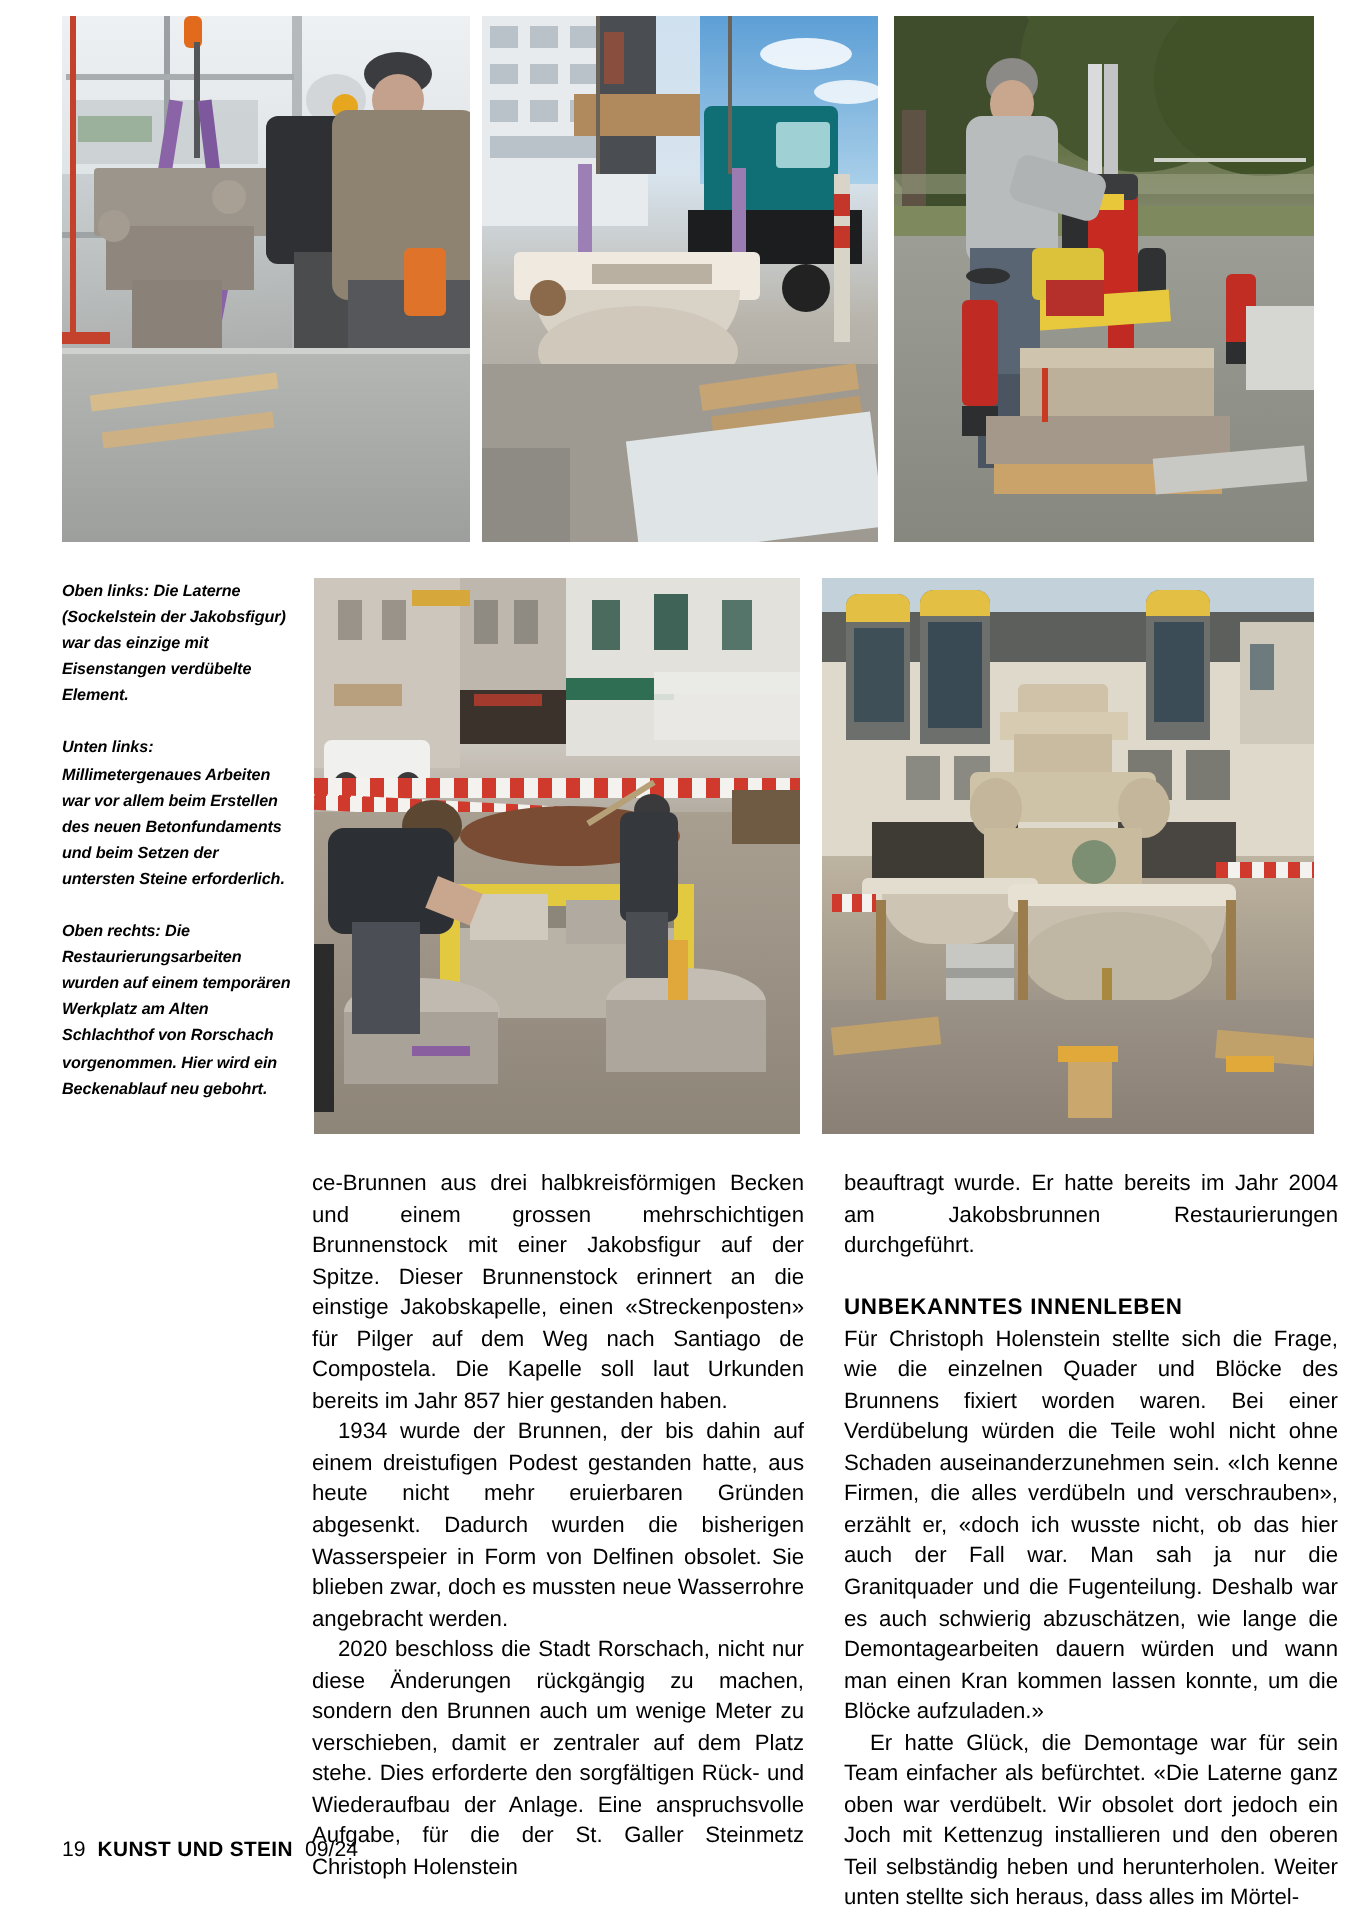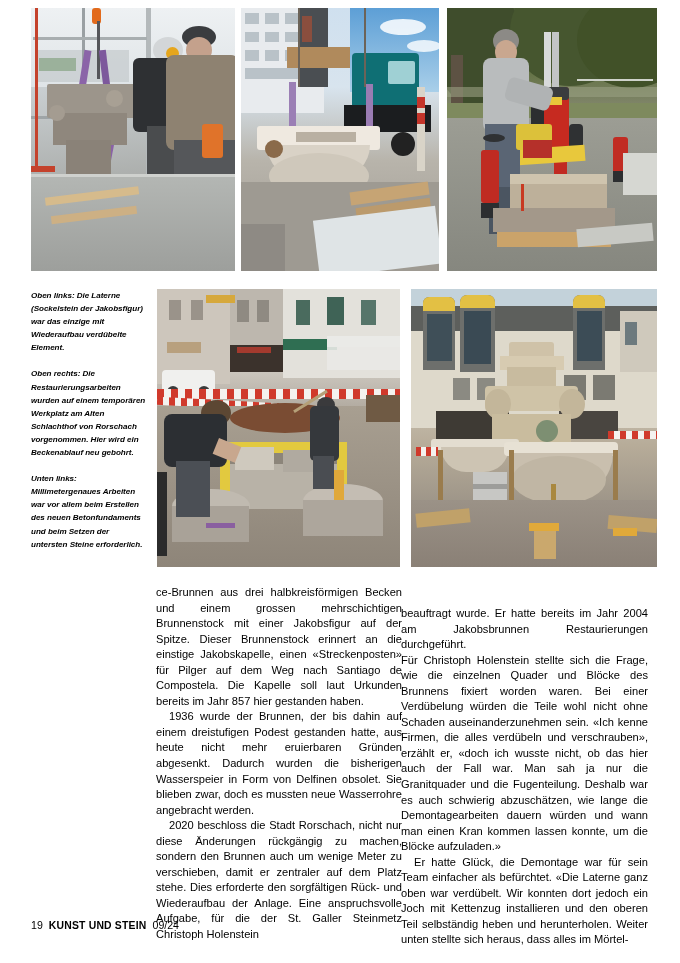--- a/index.html
+++ b/index.html
@@ -48,21 +48,21 @@
     top: 585px;
     width: 246px;
     font-size: 11.1px;
     line-height: 15.55px;
     color: #000;
     text-align: justify;
     -webkit-hyphens: none;
     hyphens: none;
   }
   .body-col.mid   { left: 156px; }
-  .body-col.right { left: 401px; width: 247px; margin-top: 21px; }
+  .body-col.right { left: 422px; width: 247px; }
   .body-col p { text-align: justify; }
   .body-col p.indent { text-indent: 13px; }
   .body-col h2 {
     font-size: 11.2px;
     font-weight: bold;
     letter-spacing: 0.35px;
     line-height: 15.5px;
     margin-top: 15.5px;
     margin-bottom: 0px;
     text-align: left;
@@ -238,23 +238,23 @@
       <div class="rect" style="left:30%;top:63%;width:46%;height:4%;background:#cfc4ae;"></div>
       <div class="rect" style="left:22%;top:76%;width:58%;height:9%;background:#a3988a;"></div>
       <div class="rect" style="left:24%;top:85%;width:54%;height:6%;background:#caa36a;"></div>
       <div class="rect" style="left:62%;top:83%;width:36%;height:7%;background:#c8c9c4;transform:rotate(-5deg);"></div>
       <div class="rect" style="left:84%;top:55%;width:16%;height:16%;background:#d6d7d2;"></div>
       <div class="rect" style="left:35%;top:67%;width:3px;height:10%;background:#c83a22;"></div>
     </div>
   </div>
 
   <div class="caption-col">
-    <p>Oben links: Die Laterne (Sockelstein der Jakobsfigur) war das einzige mit Wiederaufbau verdübelte Element.</p>
+    <p>Oben links: Die Laterne (Sockelstein der Jakobsfigur) war das einzige mit Eisenstangen verdübelte Element.</p>
+    <p>Unten links: Millimetergenaues Arbeiten war vor allem beim Erstellen des neuen Betonfundaments und beim Setzen der untersten Steine erforderlich.</p>
     <p>Oben rechts: Die Restaurierungsarbeiten wurden auf einem temporären Werkplatz am Alten Schlachthof von Rorschach vorgenommen. Hier wird ein Beckenablauf neu gebohrt.</p>
-    <p>Unten links: Millimetergenaues Arbeiten war vor allem beim Erstellen des neuen Betonfundaments und beim Setzen der untersten Steine erforderlich.</p>
   </div>
 
   <div class="photo" style="left:157px; top:289px; width:243px; height:278px;">
     <div class="ph-inner" style="background:linear-gradient(180deg,#d7d3cc 0%,#cfcac2 28%,#a49c90 50%,#948b7e 78%,#8e867a 100%);">
 
       <div class="rect" style="left:0;top:0;width:30%;height:34%;background:#cdc6bc;"></div>
       <div class="rect" style="left:30%;top:0;width:22%;height:30%;background:#bdb7ae;"></div>
       <div class="rect" style="left:52%;top:0;width:48%;height:32%;background:#e3e1db;"></div>
       <div class="rect" style="left:5%;top:4%;width:5%;height:7%;background:#9a938a;"></div>
       <div class="rect" style="left:14%;top:4%;width:5%;height:7%;background:#9a938a;"></div>
@@ -375,28 +375,29 @@
       <div class="rect" style="left:48%;top:84%;width:12%;height:3%;background:#e0a93a;"></div>
       <div class="rect" style="left:82%;top:86%;width:10%;height:3%;background:#e0a93a;"></div>
 
       <div class="rect" style="left:80%;top:51%;width:20%;height:3%;background:repeating-linear-gradient(90deg,#d03a2c 0 6px,#f4f2ef 6px 12px);"></div>
       <div class="rect" style="left:2%;top:57%;width:9%;height:3%;background:repeating-linear-gradient(90deg,#d03a2c 0 5px,#f4f2ef 5px 10px);"></div>
     </div>
   </div>
 
   <div class="body-col mid">
     <p>ce-Brunnen aus drei halbkreisförmigen Becken und einem grossen mehrschichtigen Brunnenstock mit einer Jakobsfigur auf der Spitze. Dieser Brunnenstock erinnert an die einstige Jakobskapelle, einen «Streckenposten» für Pilger auf dem Weg nach Santiago de Compostela. Die Kapelle soll laut Urkunden bereits im Jahr 857 hier gestanden haben.</p>
-    <p class="indent">1936 wurde der Brunnen, der bis dahin auf einem dreistufigen Podest gestanden hatte, aus heute nicht mehr eruierbaren Gründen abgesenkt. Dadurch wurden die bisherigen Wasserspeier in Form von Delfinen obsolet. Sie blieben zwar, doch es mussten neue Wasserrohre angebracht werden.</p>
+    <p class="indent">1934 wurde der Brunnen, der bis dahin auf einem dreistufigen Podest gestanden hatte, aus heute nicht mehr eruierbaren Gründen abgesenkt. Dadurch wurden die bisherigen Wasserspeier in Form von Delfinen obsolet. Sie blieben zwar, doch es mussten neue Wasserrohre angebracht werden.</p>
     <p class="indent">2020 beschloss die Stadt Rorschach, nicht nur diese Änderungen rückgängig zu machen, sondern den Brunnen auch um wenige Meter zu verschieben, damit er zentraler auf dem Platz stehe. Dies erforderte den sorgfältigen Rück- und Wiederaufbau der Anlage. Eine anspruchsvolle Aufgabe, für die der St. Galler Steinmetz Christoph Holenstein</p>
   </div>
 
   <div class="body-col right">
     <p class="last-line">beauftragt wurde. Er hatte bereits im Jahr 2004 am Jakobsbrunnen Restaurierungen durchgeführt.</p>
+    <h2>UNBEKANNTES INNENLEBEN</h2>
     <p>Für Christoph Holenstein stellte sich die Frage, wie die einzelnen Quader und Blöcke des Brunnens fixiert worden waren. Bei einer Verdübelung würden die Teile wohl nicht ohne Schaden auseinanderzunehmen sein. «Ich kenne Firmen, die alles verdübeln und verschrauben», erzählt er, «doch ich wusste nicht, ob das hier auch der Fall war. Man sah ja nur die Granitquader und die Fugenteilung. Deshalb war es auch schwierig abzuschätzen, wie lange die Demontagearbeiten dauern würden und wann man einen Kran kommen lassen konnte, um die Blöcke aufzuladen.»</p>
-    <p class="indent">Er hatte Glück, die Demontage war für sein Team einfacher als befürchtet. «Die Laterne ganz oben war verdübelt. Wir konnten dort jedoch ein Joch mit Kettenzug installieren und den oberen Teil selbständig heben und herunterholen. Weiter unten stellte sich heraus, dass alles im Mörtel-</p>
+    <p class="indent">Er hatte Glück, die Demontage war für sein Team einfacher als befürchtet. «Die Laterne ganz oben war verdübelt. Wir obsolet dort jedoch ein Joch mit Kettenzug installieren und den oberen Teil selbständig heben und herunterholen. Weiter unten stellte sich heraus, dass alles im Mörtel-</p>
   </div>
 
   <div class="footer">
     <span class="pagenum">19</span>
     <span class="logo">KUNST UND STEIN</span>
     <span class="issue">09/24</span>
   </div>
 
 </div>
 

